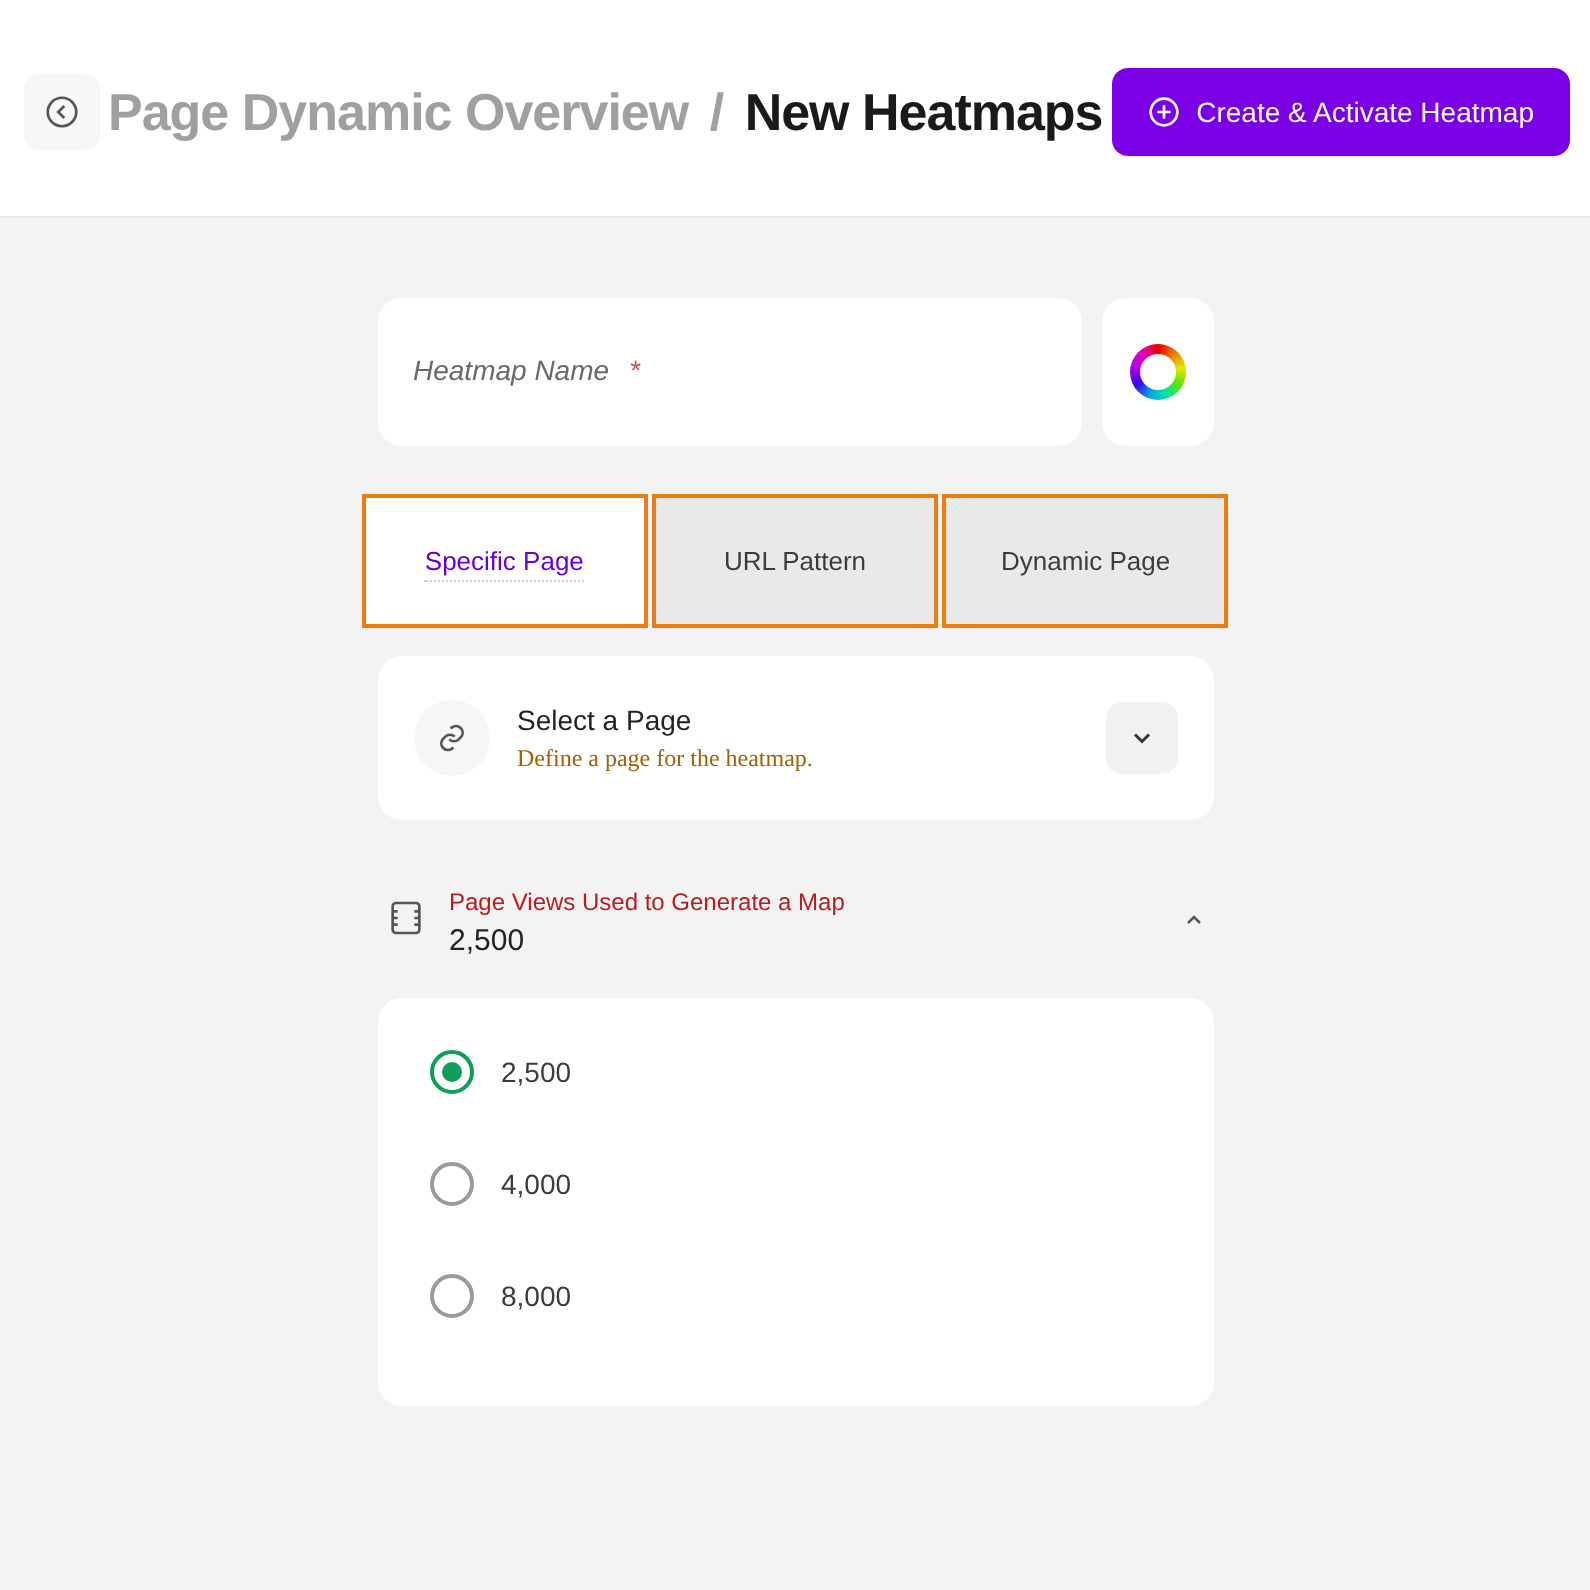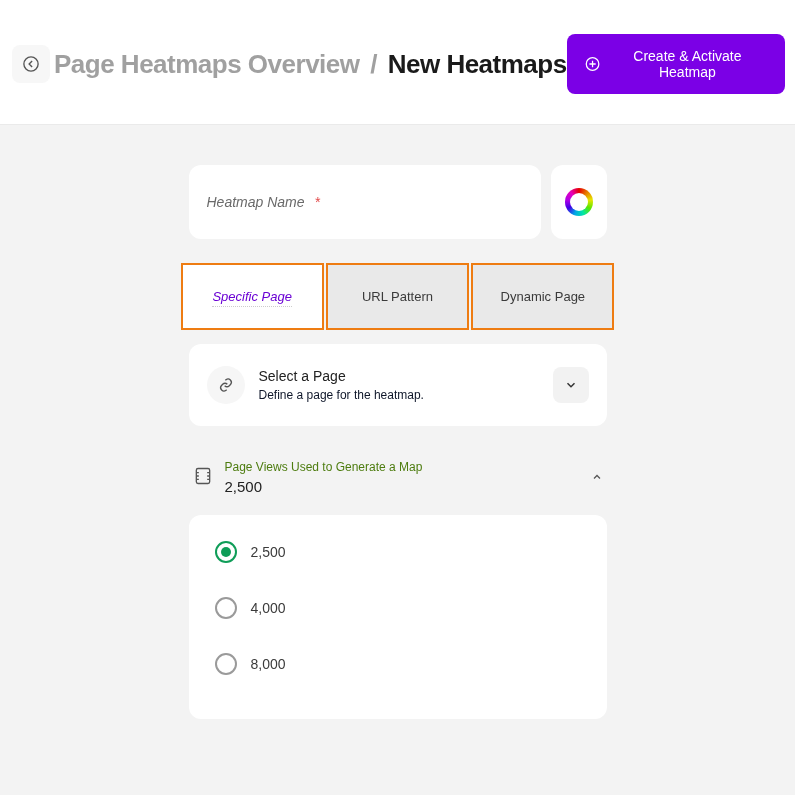--- a/index.html
+++ b/index.html
@@ -121,21 +121,20 @@
     font-weight: 500;
     cursor: pointer;
   }
   .tab-active {
     background: #fff;
   }
   .tab-active span {
     color: #6a00d4;
     border-bottom: 1px dotted #ccc;
     padding-bottom: 2px;
-    font-style: italic;
   }
   .tab-inactive {
     background: #e9e9e9;
     color: #3b3b3b;
   }
 
   .select-card {
     background: #fff;
     border-radius: 12px;
     padding: 22px 18px;
@@ -146,34 +145,34 @@
     cursor: pointer;
   }
   .link-icon-wrap {
     width: 38px; height: 38px; border-radius: 50%;
     background: #f6f6f6;
     display:flex; align-items:center; justify-content:center;
   }
   .link-icon-wrap svg { width:16px; height:16px; }
   .select-text { flex:1; }
   .select-title { font-size:14px; color:#222; margin-bottom:4px; }
-  .select-sub { font-size:12px; color:#0f172a; }
+  .select-sub { font-size:12px; color:#a16207;font-family:Liberation Serif, serif; }
   .chev-btn {
     width:36px; height:36px; border-radius:8px; background:#f2f2f2;
     display:flex; align-items:center; justify-content:center;
   }
   .chev-btn svg { width:14px; height:14px; }
 
   .views-header {
     display:flex; align-items:center; gap:12px;
     padding: 10px 4px 20px 4px;
   }
   .filmstrip-icon { width:20px; }
   .views-text { flex:1; }
-  .views-label { font-size:12px; color:#4d7c0f; margin-bottom:4px; }
+  .views-label { font-size:12px; color:#b91c1c; margin-bottom:4px; }
   .views-value { font-size:15px; color:#222; font-weight:500; }
   .collapse-chev svg { width:12px; height:12px; }
 
   .options-card {
     background:#fff;
     border-radius:12px;
     padding: 26px 26px 10px 26px;
   }
   .radio-row {
     display:flex; align-items:center; gap:14px;
@@ -195,21 +194,21 @@
 
 <div class="header">
   <div class="header-left">
     <div class="back-btn">
       <svg viewBox="0 0 24 24" fill="none" stroke="#555" stroke-width="1.8">
         <circle cx="12" cy="12" r="9.5"></circle>
         <path d="M13.5 8l-4 4 4 4"></path>
       </svg>
     </div>
     <div class="breadcrumb">
-      <span>Page Heatmaps Overview</span>
+      <span>Page Dynamic Overview</span>
       <span class="sep">/</span>
       <span class="current">New Heatmaps</span>
     </div>
   </div>
   <button class="cta-btn">
     <svg viewBox="0 0 24 24" fill="none" stroke="#fff" stroke-width="2">
       <circle cx="12" cy="12" r="10"></circle>
       <path d="M12 7v10M7 12h10"></path>
     </svg>
     <span>Create &amp; Activate Heatmap</span>

